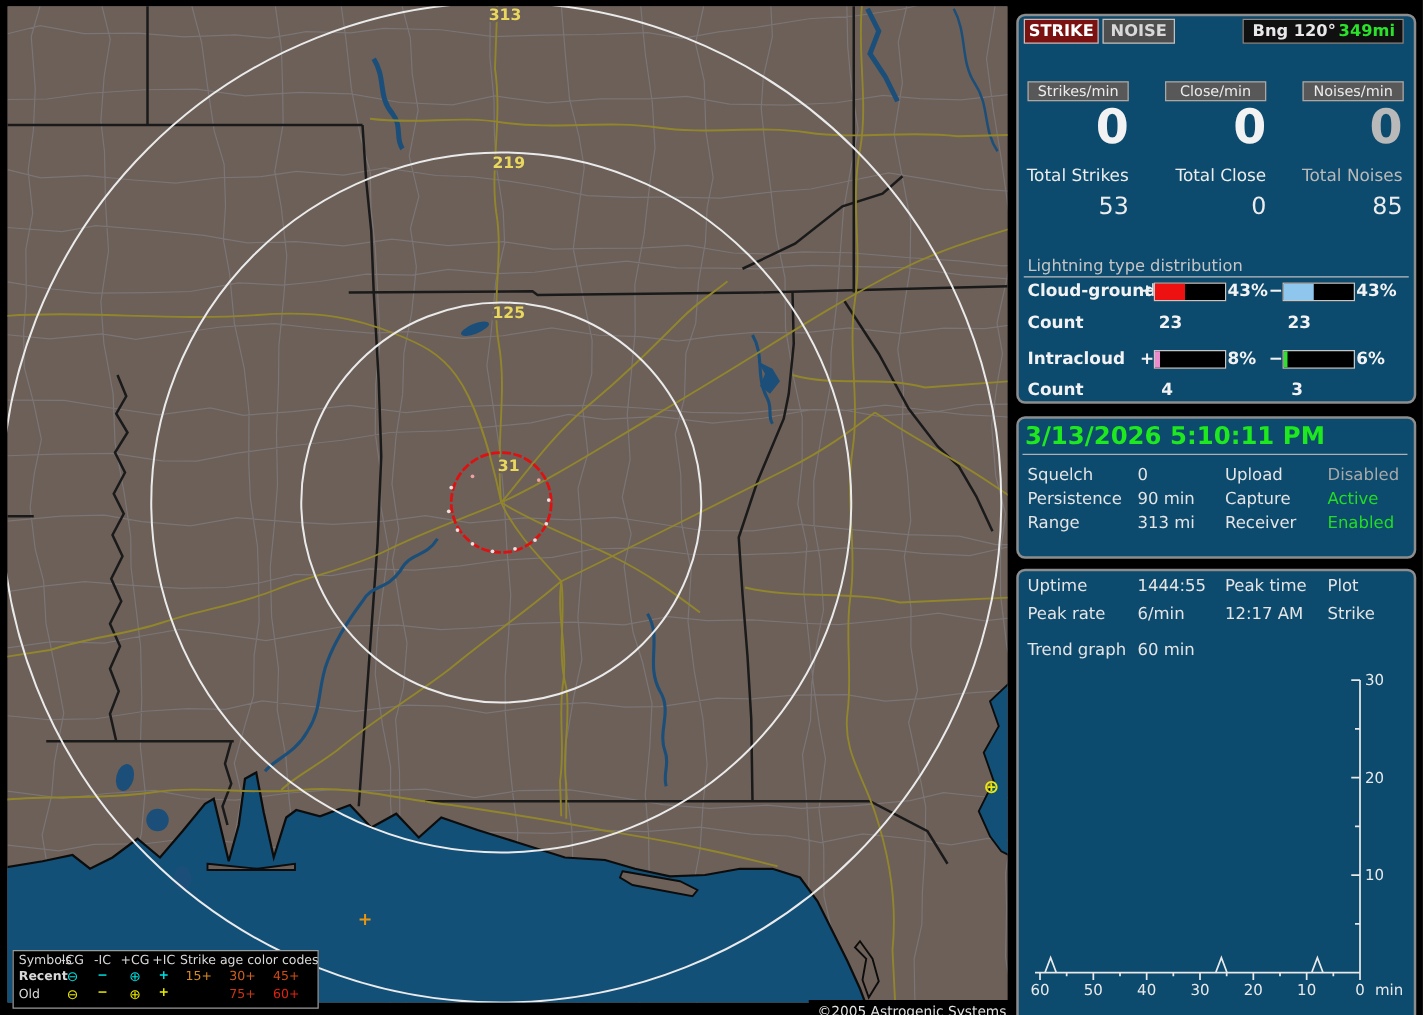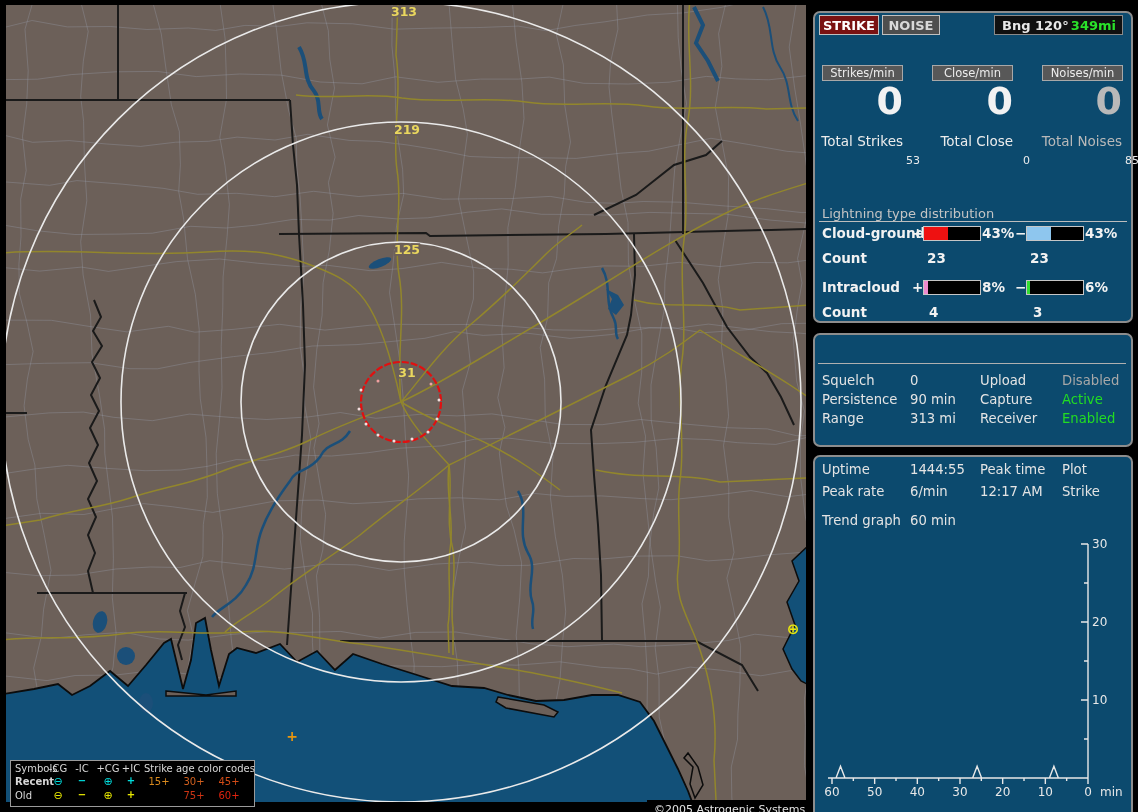--- a/index.html
+++ b/index.html
@@ -27,21 +27,21 @@
   #strike-btn{left:4px;top:2px;width:60px;height:20px;background:#7a1212;color:#fff;}
   #noise-btn{left:67px;top:2px;width:58px;height:20px;background:#4e4e4e;color:#d8d8d8;}
   #bng-box{left:179px;top:2px;width:129px;height:20px;background:#101010;border:1px solid #8a8a8a;
            box-sizing:border-box;display:flex;align-items:center;justify-content:space-between;
            padding:0 6px 0 7px;font-weight:bold;font-size:13px;}
   #bng-box .rng{color:#2ae22a;}
   .rate-btn{background:#585858;border:1px solid #a8a8a8;color:#ececec;font-size:11.5px;
             height:16px;width:81px;display:flex;align-items:center;justify-content:center;box-sizing:border-box;}
   .rate-val{top:66px;font-size:38px;font-weight:bold;text-align:right;color:#f2f2f2;}
   .tot-lab{top:120px;font-size:13.5px;text-align:right;color:#ececec;}
-  .tot-val{top:141px;font-size:11px;text-align:right;color:#ececec;margin-left:17px;}
+  .tot-val{top:141px;font-size:19px;text-align:right;color:#ececec;}
   .c1{left:0;width:88px;} .c2{left:108px;width:90px;} .c3{left:216px;width:91px;}
   .muted{color:#b9b9b9 !important;}
   #dist-header{left:7px;top:193px;font-size:13px;color:#c4c4c4;}
   #dist-hr{left:4px;top:208px;width:308px;border-top:1px solid #bdbdbd;height:0;}
   .dl{font-size:13.5px;font-weight:bold;color:#f2f2f2;}
   .bar{width:56px;height:13px;border:1px solid #c6c6c6;background:#000;box-sizing:content-box;}
   .bar .fill{position:absolute;left:0;top:0;height:100%;}
   
   .date{left:5px;top:2px;font-size:19.5px;font-weight:bold;color:#1ee81e;}
   #p2-hr{left:3px;top:28px;width:308px;border-top:1px solid #b0b0b0;height:0;}
@@ -232,20 +232,21 @@
     <div class="bar" style="left:211px;top:267px;">
       <div class="fill" style="width: 6%; background: rgb(51, 221, 51);"></div>
     </div>
     <div class="dl" style="left:270px;top:266px;">6%</div>
     <div class="dl" style="left:7px;top:291px;">Count</div>
     <div class="dl" style="left:114px;top:291px;">4</div>
     <div class="dl" style="left:218px;top:291px;">3</div>
   </div>
 
   <div id="panel2" class="panel">
+    <div class="date">3/13/2026 5:10:11 PM</div>
     <div id="p2-hr"></div>
     <div class="row-l" style="left:7px;top:38px;">Squelch</div>
     <div class="row-l" style="left:95px;top:38px;">0</div>
     <div class="row-l" style="left:165px;top:38px;">Upload</div>
     <div class="row-l" style="left: 247px; top: 38px; color: rgb(168, 168, 168);">Disabled</div>
     <div class="row-l" style="left:7px;top:57px;">Persistence</div>
     <div class="row-l" style="left:95px;top:57px;">90 min</div>
     <div class="row-l" style="left:165px;top:57px;">Capture</div>
     <div class="row-l" style="left: 247px; top: 57px; color: rgb(34, 221, 34);">Active</div>
     <div class="row-l" style="left:7px;top:76px;">Range</div>

